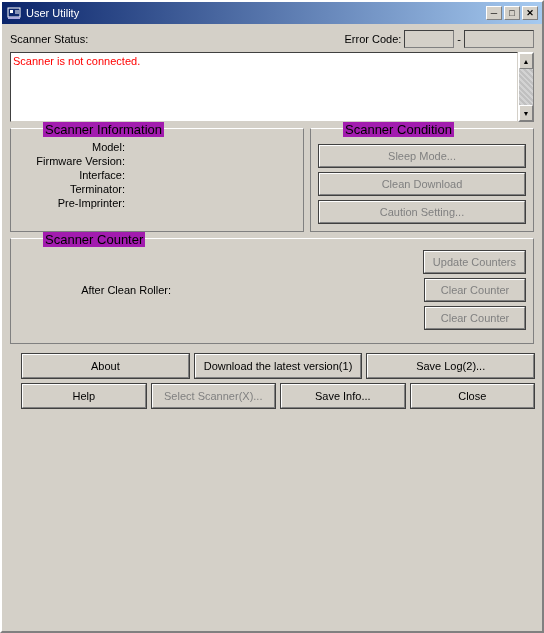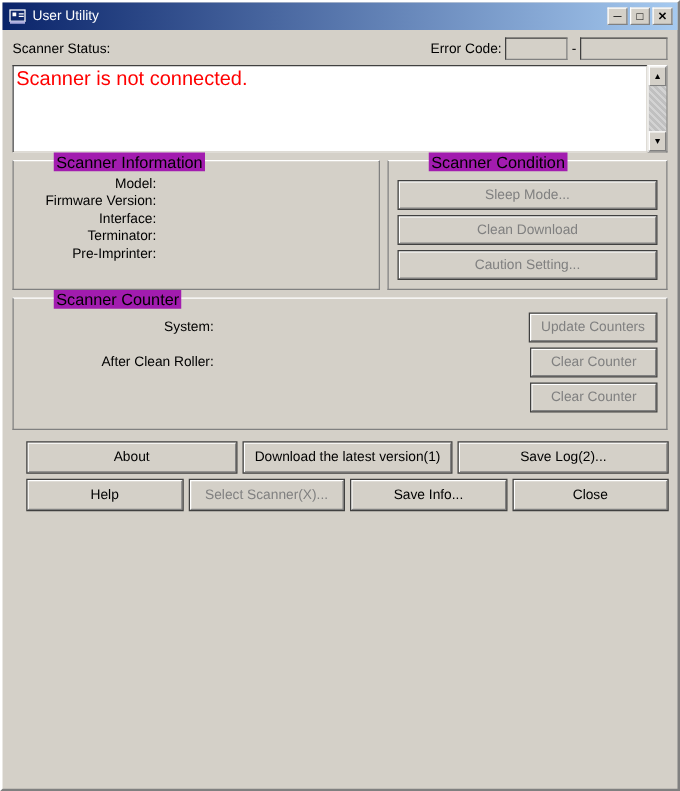--- a/index.html
+++ b/index.html
@@ -90,21 +90,21 @@
       border-top-color: #404040;
       border-left-color: #404040;
       font-size: 11px;
       padding: 0 2px;
     }
     .error-input-wide {
       width: 70px;
     }
     .log-text {
       color: #ff0000;
-      font-size: 16px;
+      font-size: 11px;
     }
     .main-panels {
       display: flex;
       gap: 6px;
       margin-bottom: 6px;
     }
     .group-box {
       border: 1px solid #808080;
       border-top-color: #fff;
       position: relative;
@@ -336,21 +336,20 @@
           <button class="win-btn condition-btn disabled" disabled="">Clean Download</button>
           <button class="win-btn condition-btn disabled" disabled="">Caution Setting...</button>
         </div>
       </div>
     </div>
 
     <div class="counter-group">
       <span class="group-box-label">Scanner Counter</span>
 
       <div class="counter-row">
-        <span class="counter-label">System:</span>
         <span class="counter-value"></span>
         <button class="win-btn counter-btn disabled" disabled="">Update Counters</button>
       </div>
 
       <div class="counter-row">
         <span class="counter-label">After Clean Roller:</span>
         <span class="counter-value"></span>
         <button class="win-btn counter-btn disabled" disabled="">Clear Counter</button>
       </div>
 

